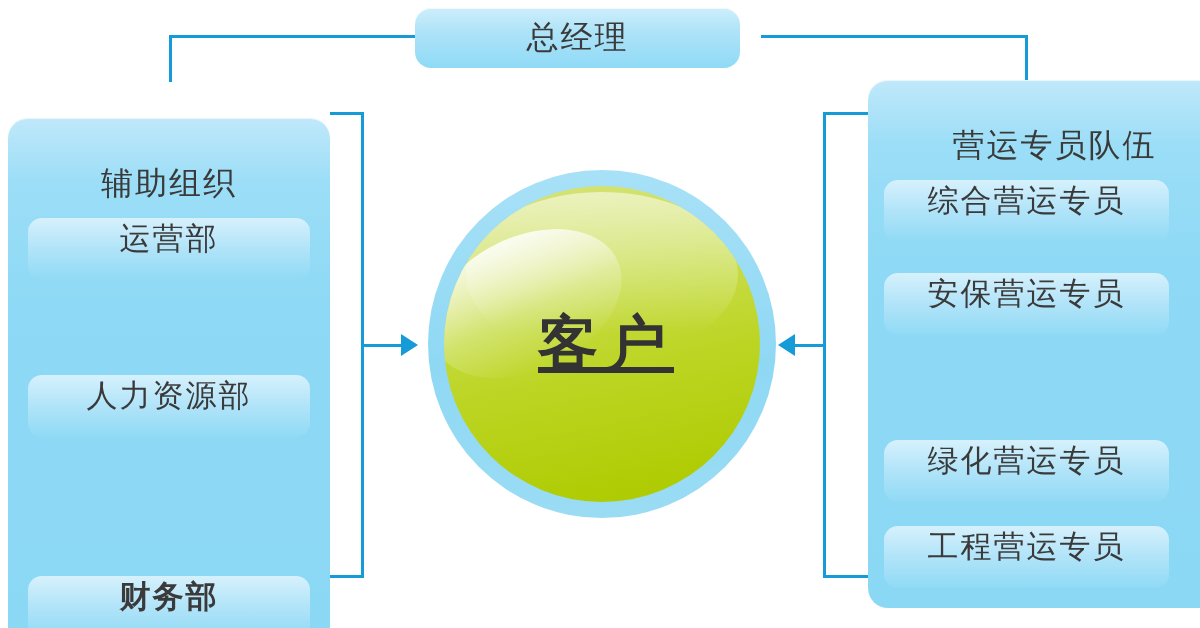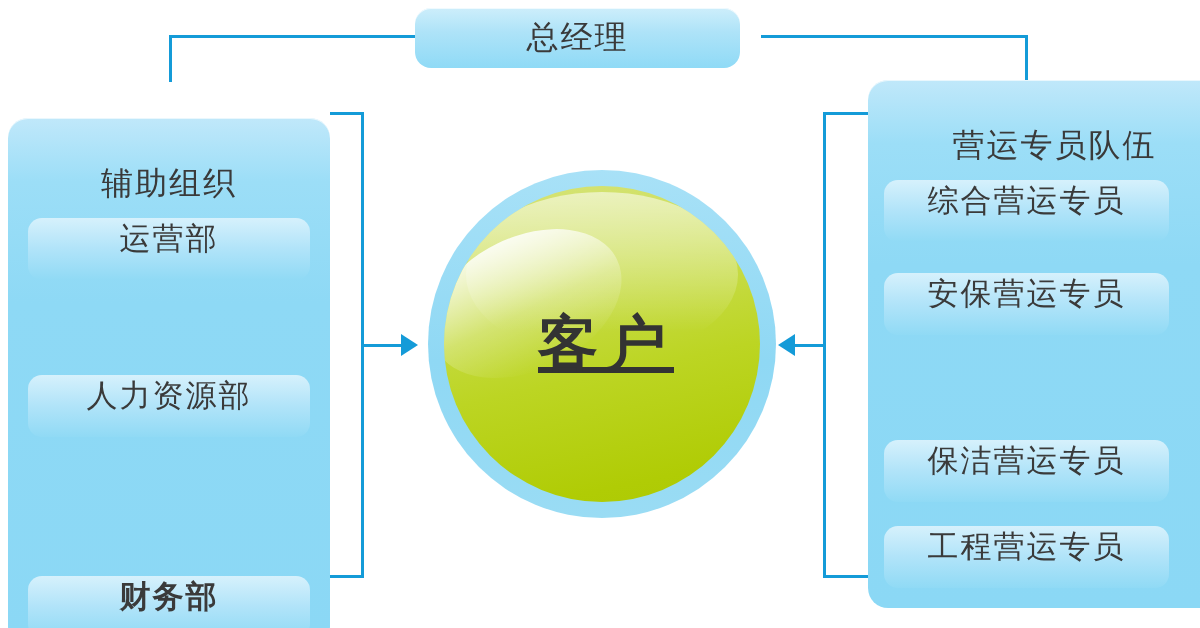--- a/index.html
+++ b/index.html
@@ -115,21 +115,21 @@
 
   <div class="panel panel-right">
     <div class="panel-title">营运专员队伍</div>
     <div class="sub-box pr-item-0">
       <span>综合营运专员</span>
     </div>
     <div class="sub-box pr-item-1">
       <span>安保营运专员</span>
     </div>
     <div class="sub-box pr-item-3">
-      <span>保洁营运专员</span>
+      <span>绿化营运专员</span>
     </div>
     <div class="sub-box pr-item-4">
       <span>工程营运专员</span>
     </div>
   </div>
 
   <div class="line h-line" style="left:330px;top:112px;width:34px;"></div>
   <div class="line v-line" style="left:361px;top:112px;height:466px;"></div>
   <div class="line h-line" style="left:330px;top:575px;width:34px;"></div>
   <div class="line h-line" style="left:364px;top:344px;width:39px;"></div>

